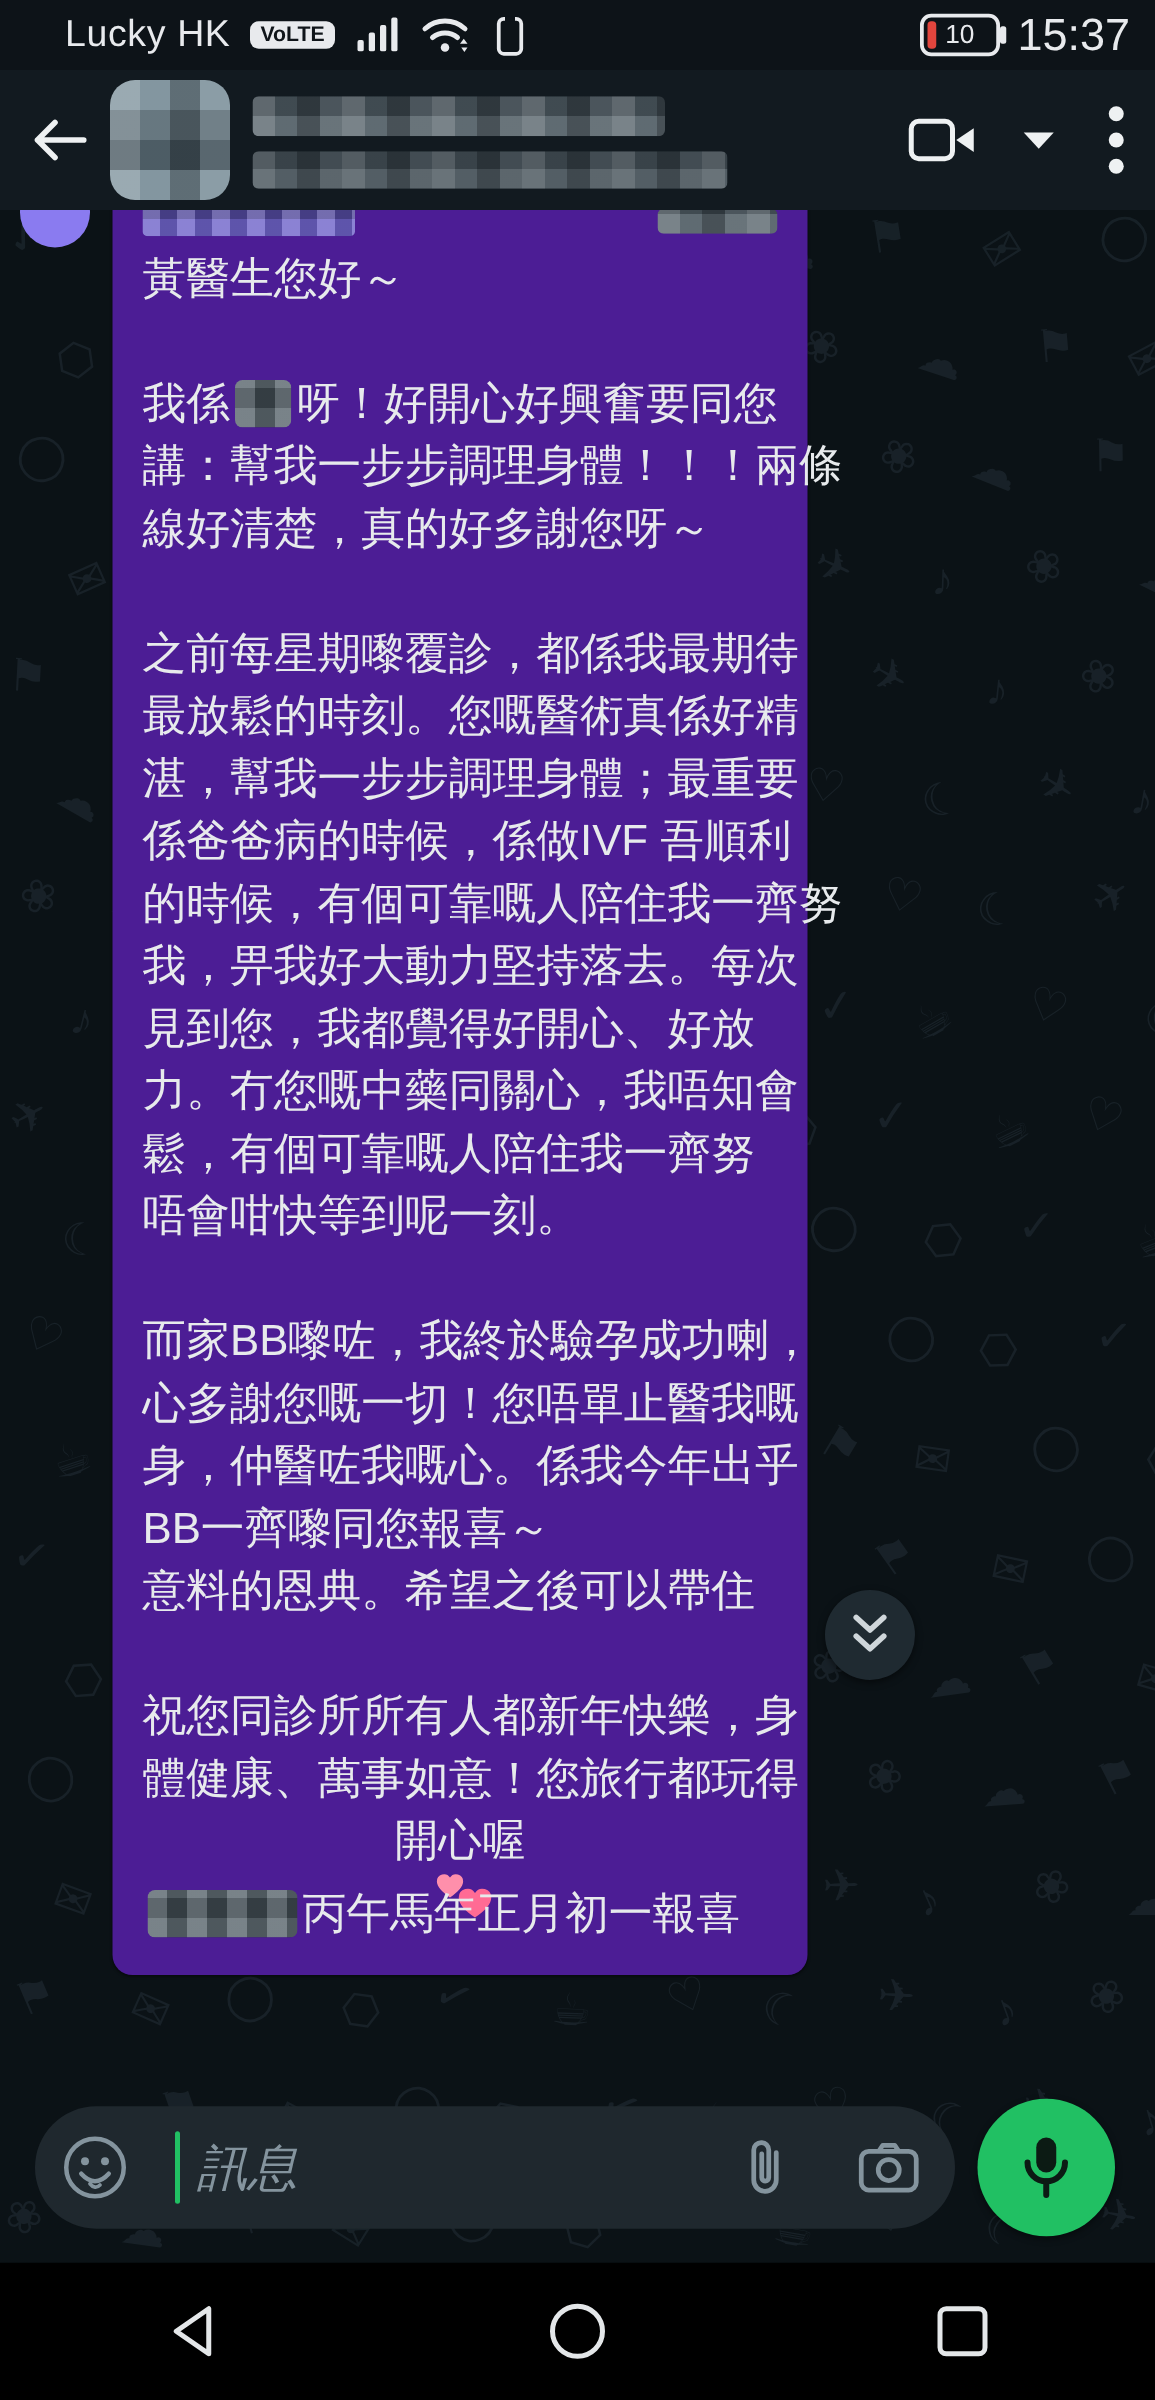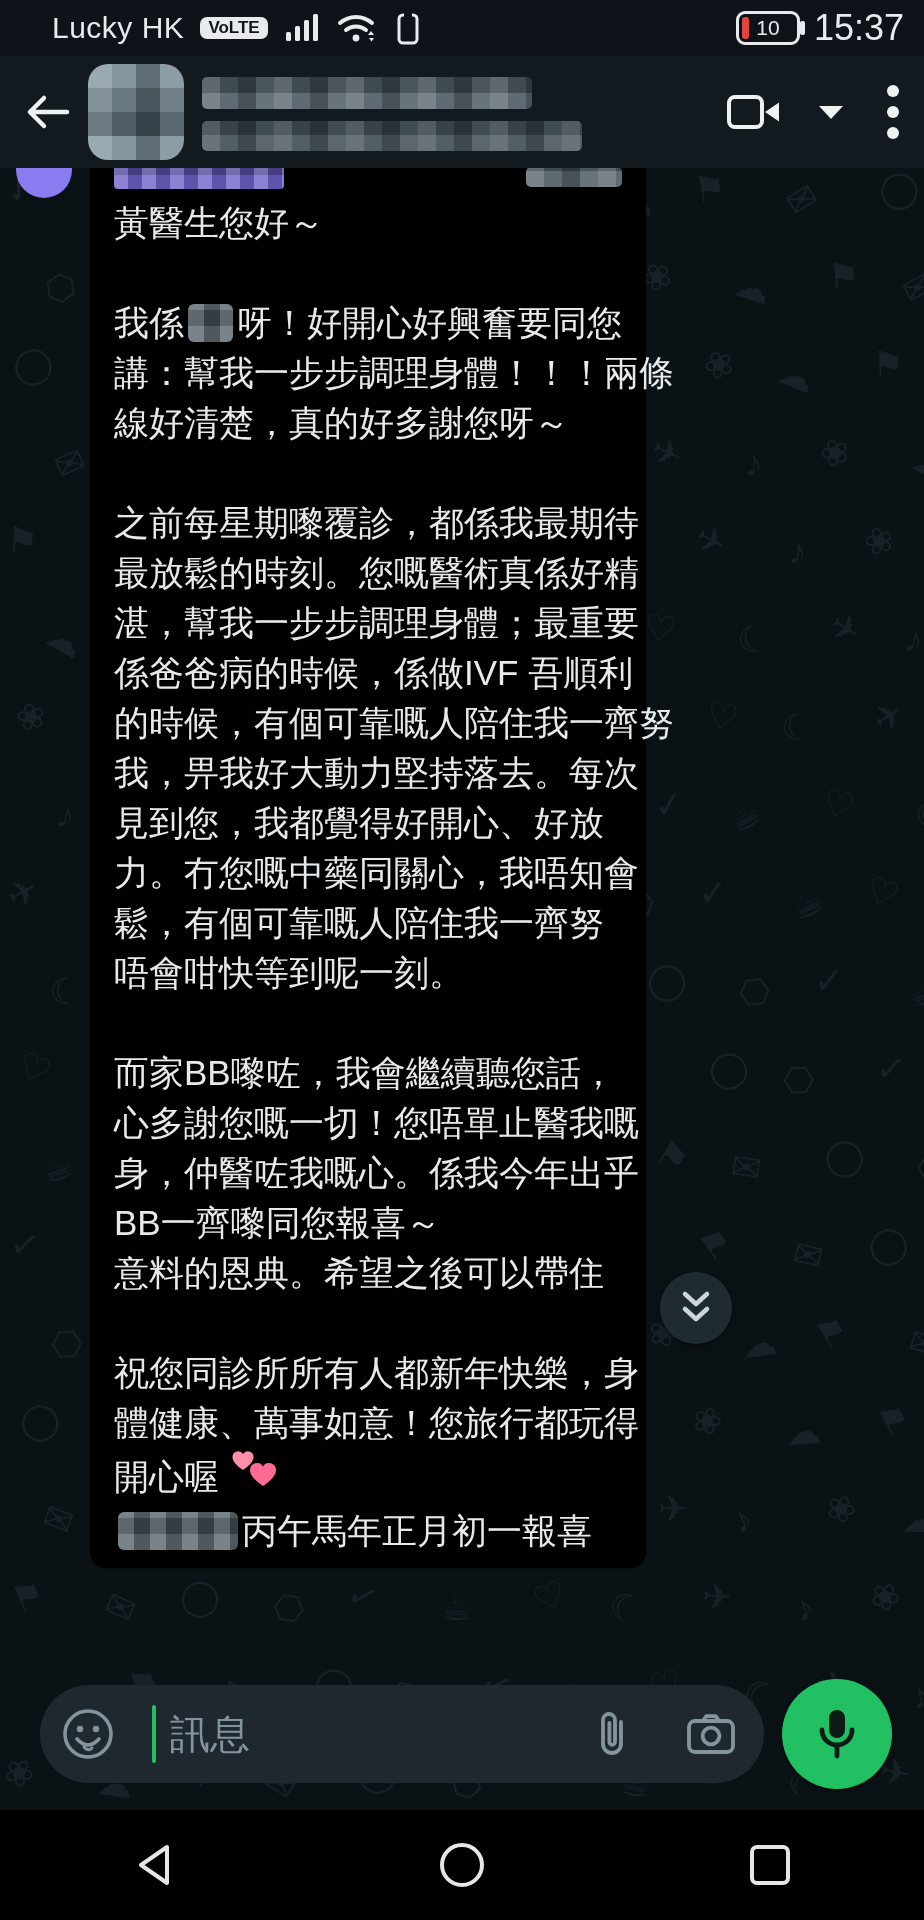--- a/index.html
+++ b/index.html
@@ -39,43 +39,43 @@
   .hdr-right { display:flex; align-items:center; gap:34px; }
 
   
   .main { position:relative; height:1642px; background:#0b1216; overflow:hidden; }
   .wallpaper { position:absolute; inset:0; overflow:hidden; }
   .doodle { position:absolute; color:#1d272e; opacity:.75; font-size:36px; user-select:none; }
 
   .chat-clip { position:absolute; left:0; top:0; right:0; height:1512px; overflow:hidden; }
   .msg-row { display:flex; align-items:flex-start; padding-left:16px; gap:18px; }
   .sender-avatar { width:56px; height:56px; border-radius:50%; background:#8a7bf0; margin-top:-26px; flex:0 0 auto; }
-  .bubble { margin-top:-16px; width:556px; background:#000000; border-radius:16px; padding:10px 24px 12px 24px; box-shadow:0 1px 2px rgba(0,0,0,.4); }
+  .bubble { margin-top:-16px; width:556px; background:#4c1d95; border-radius:16px; padding:10px 24px 24px 24px; box-shadow:0 1px 2px rgba(0,0,0,.4); }
   .sender-row { display:flex; align-items:center; justify-content:space-between; height:30px; margin-bottom:6px; }
   .sender-name-redact { width:170px; height:24px; border-radius:4px;
     background:
       repeating-linear-gradient(90deg, rgba(255,255,255,.20) 0 14px, rgba(0,0,0,.15) 14px 28px),
       repeating-linear-gradient(0deg, #6e63c9 0 14px, #51489b 14px 28px);
   }
   .sender-phone-redact { width:96px; height:20px; }
   .msg-text { color:#e7eaec; font-size:35px; }
   .msg-line { height:50px; line-height:50px; white-space:nowrap; display:flex; align-items:center; }
   .msg-line.blank { }
-  .msg-line.tall { height:58px; }
+  .msg-line.tall { height:58px;flex-direction:column; }
   .redact-inline { display:inline-block; height:38px; border-radius:6px; margin:0 4px; vertical-align:middle;
     background:
       repeating-linear-gradient(90deg, rgba(255,255,255,.16) 0 16px, rgba(0,0,0,.18) 16px 32px),
       repeating-linear-gradient(0deg, #5f6b72 0 16px, #3f4a51 16px 32px);
   }
   .hearts-svg { margin-left:6px; margin-top:-8px; }
 
   .fab { position:absolute; left:660px; top:1104px; width:72px; height:72px; border-radius:50%; background:#1f2a31; display:flex; align-items:center; justify-content:center; box-shadow:0 2px 6px rgba(0,0,0,.5); }
 
   
-  .inputbar { position:absolute; left:12px; right:0; bottom:18px; height:116px; display:flex; align-items:center; padding:0 32px 0 28px; gap:18px; }
+  .inputbar { position:absolute; left:0; right:0; bottom:18px; height:116px; display:flex; align-items:center; padding:0 32px 0 28px; gap:18px;font-style:italic; }
   .pill { flex:1; height:98px; background:#1f282e; border-radius:49px; display:flex; align-items:center; padding:0 26px 0 20px; gap:10px; }
   .cursor { width:4px; height:58px; background:#21c063; border-radius:2px; margin-left:26px; }
   .placeholder { color:#84949e; font-size:40px; margin-left:4px; }
   .pill-spacer { flex:1; }
   .pill-icons { display:flex; align-items:center; gap:48px; }
   .mic-btn { width:110px; height:110px; border-radius:50%; background:#21c063; display:flex; align-items:center; justify-content:center; flex:0 0 auto; box-shadow:0 2px 6px rgba(0,0,0,.45); }
 
   
   .navbar { height:110px; background:#000; display:grid; grid-template-columns:1fr 1fr 1fr; align-items:center; }
   .nav-slot { display:flex; align-items:center; justify-content:center; }
@@ -420,21 +420,21 @@
                 <span>力。冇您嘅中藥同關心，我唔知會</span>
               </div>
               <div class="msg-line">
                 <span>鬆，有個可靠嘅人陪住我一齊努</span>
               </div>
               <div class="msg-line">
                 <span>唔會咁快等到呢一刻。</span>
               </div>
               <div class="msg-line blank"></div>
               <div class="msg-line">
-                <span>而家BB嚟咗，我會繼續聽您話，</span>
+                <span>而家BB嚟咗，我終於驗孕成功喇，</span>
               </div>
               <div class="msg-line">
                 <span>心多謝您嘅一切！您唔單止醫我嘅</span>
               </div>
               <div class="msg-line">
                 <span>身，仲醫咗我嘅心。係我今年出乎</span>
               </div>
               <div class="msg-line">
                 <span>BB一齊嚟同您報喜～</span>
               </div>

